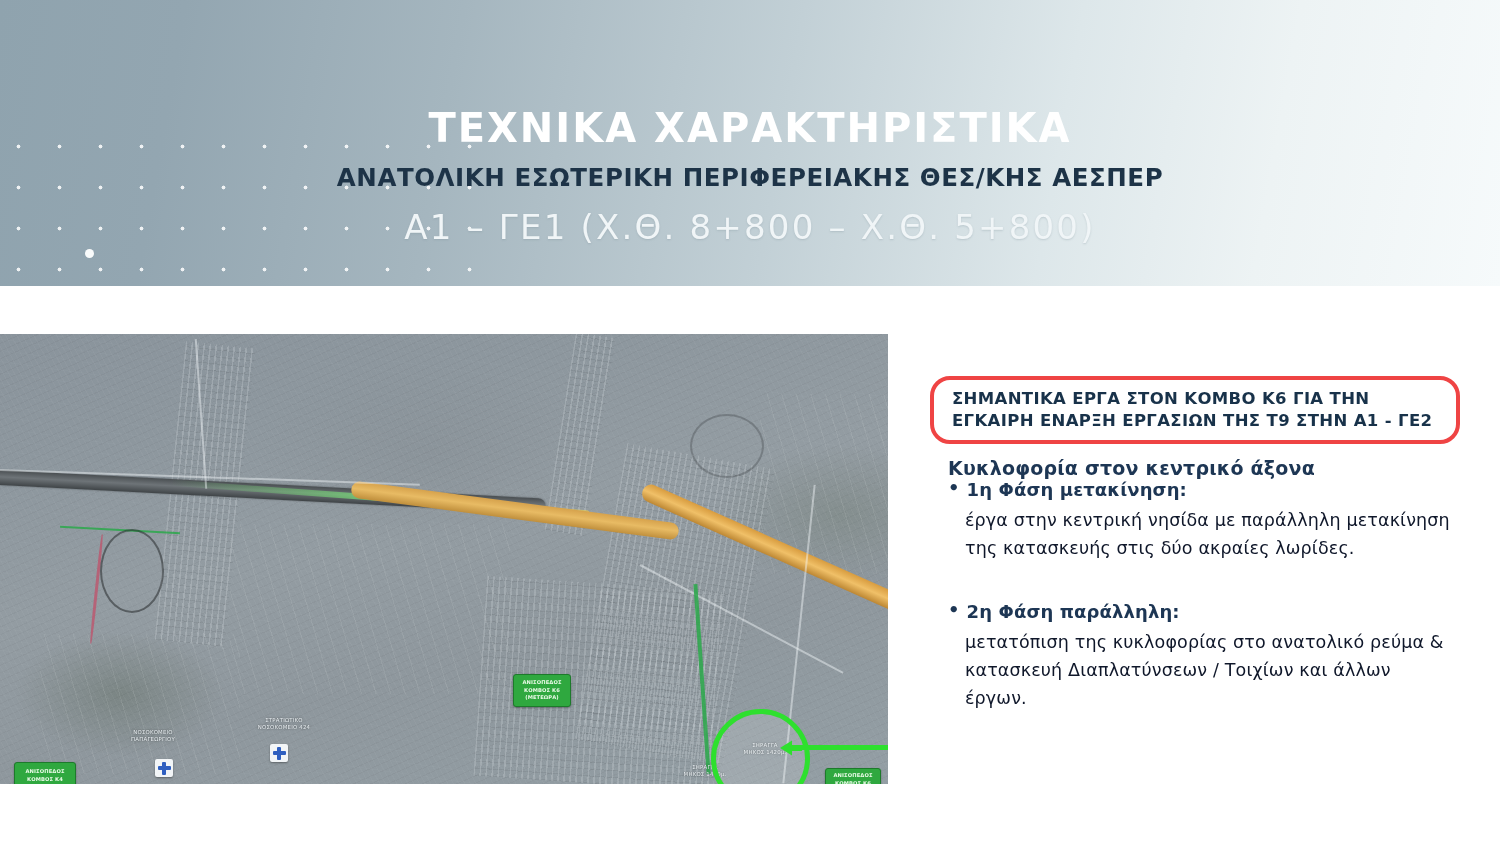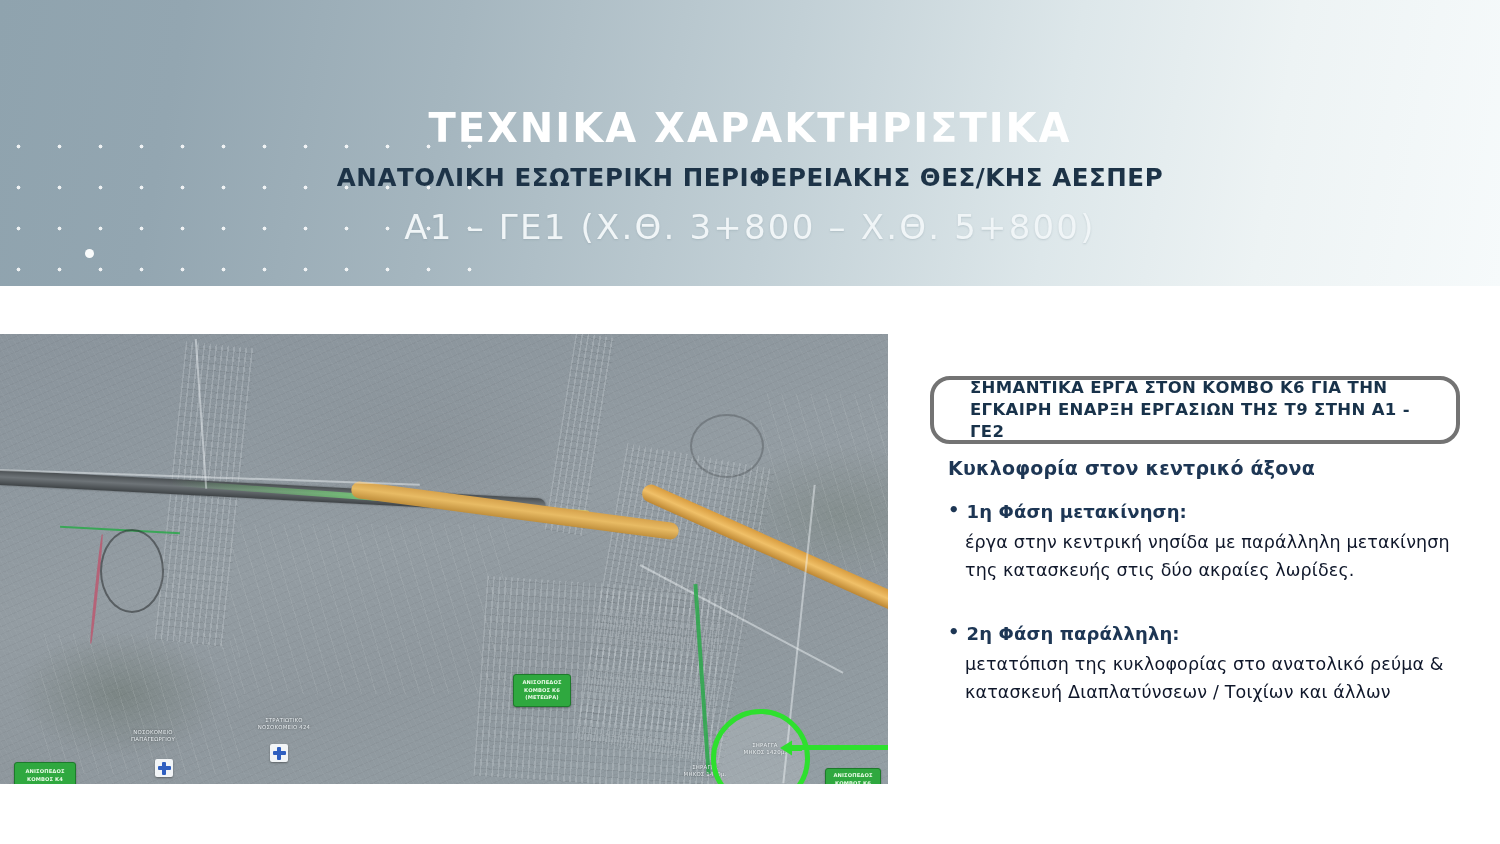--- a/index.html
+++ b/index.html
@@ -136,31 +136,31 @@
     box-sizing:border-box;
   }
   .hi-arrow{position:absolute;left:778px;top:405px;width:24px;height:18px;}
   .connector{
     position:absolute;left:800px;top:411px;width:132px;height:5px;background:#2ee02e;
   }
 
   
   .callout{
     position:absolute;left:930px;top:376px;width:530px;height:68px;
-    border:4px solid #737373;border-radius:20px;background:#ffffff;box-sizing:border-box;
-    display:flex;flex-direction:column;justify-content:center;padding:0 36px;
+    border:4px solid #ef4444;border-radius:20px;background:#ffffff;box-sizing:border-box;
+    display:flex;flex-direction:column;justify-content:center;padding:0 18px;
   }
   .callout div{
     font-size:16.5px;font-weight:bold;color:#18324a;letter-spacing:.35px;line-height:1.32;
   }
 
   
   .body-col{position:absolute;left:948px;top:457px;width:520px;}
   .sec-head{
-    font-size:19px;font-weight:bold;color:#1d3654;letter-spacing:.2px;margin-bottom:22px;
+    font-size:19px;font-weight:bold;color:#1d3654;letter-spacing:.2px;
   }
   .phase{margin-bottom:22px;}
   .phase-title{
     display:flex;align-items:flex-start;font-size:18px;font-weight:bold;color:#1d3654;
     letter-spacing:.1px;margin-bottom:6px;
   }
   .phase-title .bul{margin-right:7px;line-height:1;font-size:18px;}
   .phase-line{
     font-size:17.5px;color:#0f172a;line-height:1.62;padding-left:17px;letter-spacing:.15px;
   }
@@ -170,21 +170,21 @@
 <body>
 
 <div class="slide">
 
   <div class="header">
     <div class="dotgrid"></div>
     <div class="dot-big"></div>
     <div class="header-inner">
       <div class="h-title">ΤΕΧΝΙΚΑ ΧΑΡΑΚΤΗΡΙΣΤΙΚΑ</div>
       <div class="h-sub">ΑΝΑΤΟΛΙΚΗ ΕΣΩΤΕΡΙΚΗ ΠΕΡΙΦΕΡΕΙΑΚΗΣ ΘΕΣ/ΚΗΣ ΑΕΣΠΕΡ</div>
-      <div class="h-sub2">Α1 – ΓΕ1 (Χ.Θ. 3+800 – Χ.Θ. 5+800)</div>
+      <div class="h-sub2">Α1 – ΓΕ1 (Χ.Θ. 8+800 – Χ.Θ. 5+800)</div>
     </div>
   </div>
 
   <div class="map">
     <div class="map-noise"></div>
 
     <div class="urban" style="left:170px;top:10px;width:70px;height:300px;transform:rotate(6deg);"></div>
     <div class="urban" style="left:560px;top:0px;width:40px;height:200px;transform:rotate(9deg);"></div>
     <div class="urban" style="left:600px;top:120px;width:150px;height:300px;transform:rotate(10deg);"></div>
     <div class="urban" style="left:480px;top:250px;width:240px;height:200px;transform:rotate(4deg);"></div>
@@ -259,16 +259,17 @@
 
     <div class="gap"></div>
 
     <div class="phase">
       <div class="phase-title">
         <span class="bul">•</span>
         <span>2η Φάση παράλληλη:</span>
       </div>
       <div class="phase-line">μετατόπιση της  κυκλοφορίας στο ανατολικό ρεύμα &amp;</div>
       <div class="phase-line">κατασκευή Διαπλατύνσεων / Τοιχίων και άλλων</div>
+      <div class="phase-line">έργων.</div>
     </div>
   </div>
 
 </div>
 
 </body></html>

